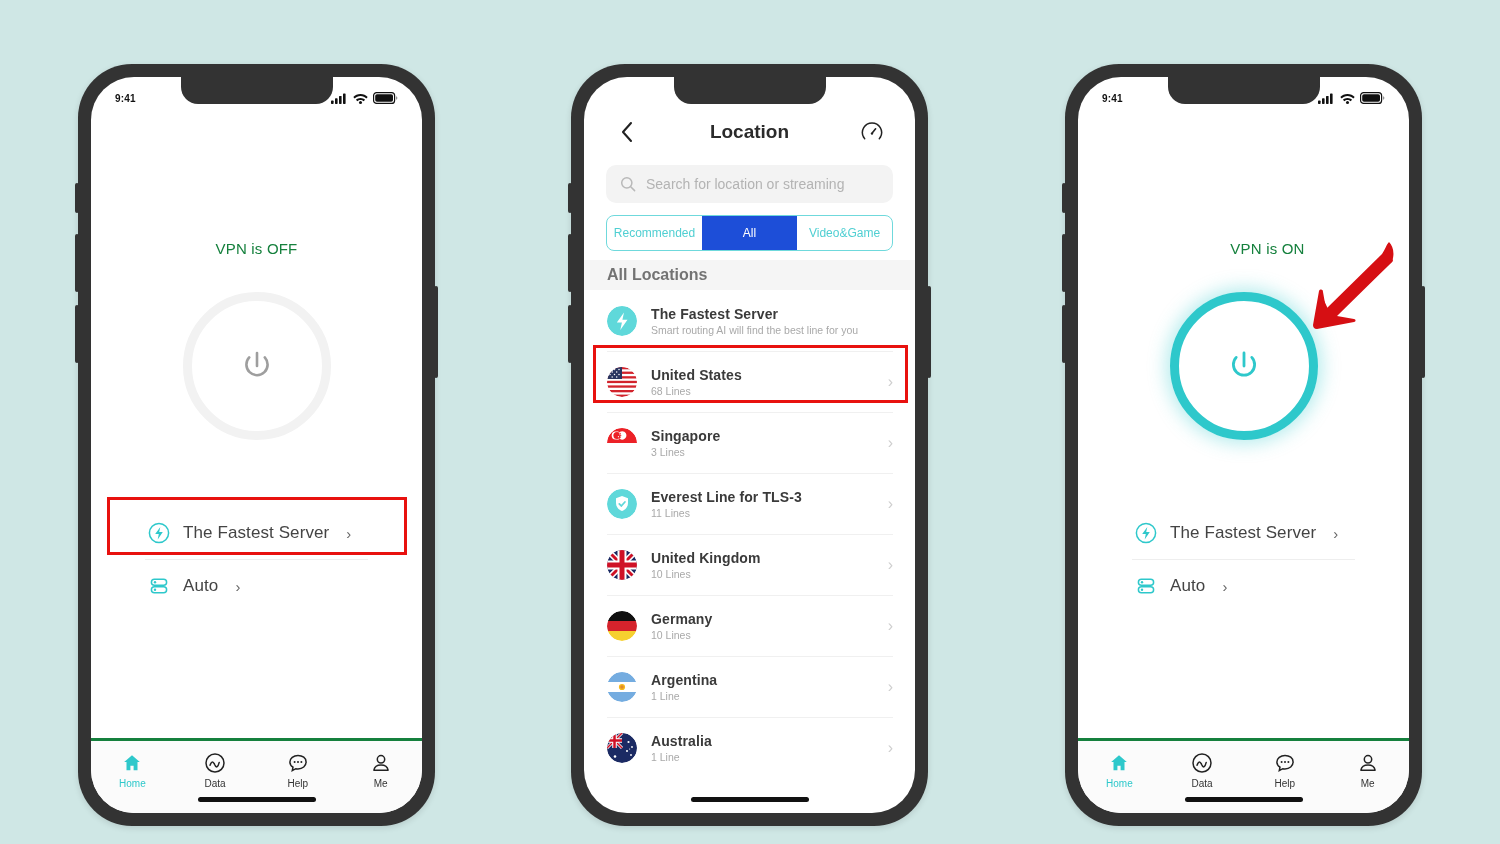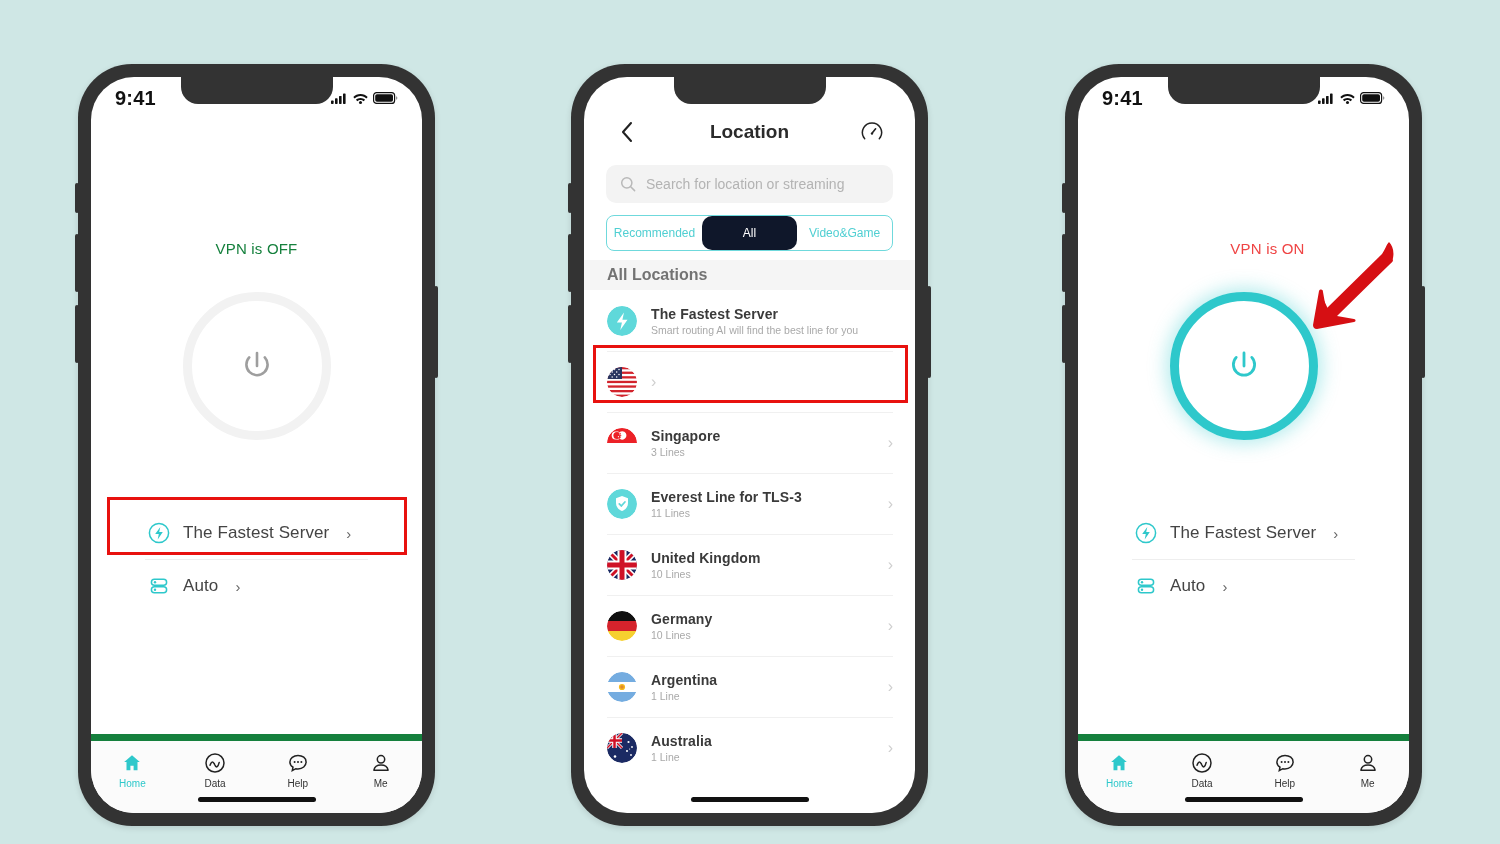--- a/index.html
+++ b/index.html
@@ -57,31 +57,31 @@
     position:absolute;right:-3px;top:222px;width:4px;height:92px;background:#333;border-radius:2px;
   }
 
   
   .statusbar{
     position:absolute;top:0;left:0;right:0;height:42px;
     display:flex;align-items:center;justify-content:space-between;
     padding:0 24px;box-sizing:border-box;
     z-index:20;
   }
-  .status-time{font-size:20px;font-weight:bold;color:#111;letter-spacing:.2px;}
+  .status-time{font-size:10px;font-weight:bold;color:#111;letter-spacing:.2px;}
   .status-right{display:flex;align-items:center;gap:5px;}
 
   
   .home-body{position:absolute;inset:0;display:flex;flex-direction:column;align-items:center;}
   .vpn-status{
     position:absolute;top:163px;left:0;right:0;text-align:center;
     font-size:15px;letter-spacing:.2px;
   }
   .vpn-status.off{color:#15803d;}
-  .vpn-status.on{color:#ef4444;padding-left:48px;}
+  .vpn-status.on{color:#15803d;padding-left:48px;}
 
   .power-wrap{position:absolute;top:215px;left:50%;transform:translateX(-50%);}
   .power-ring{
     width:148px;height:148px;border-radius:50%;
     display:flex;align-items:center;justify-content:center;
     box-sizing:border-box;
   }
   .power-ring.off{border:9px solid #f2f2f2;}
   .power-ring.on{
     border:9px solid #2ec8cb;
@@ -107,21 +107,21 @@
     border:3px solid #e8110f;
     box-sizing:border-box;
     pointer-events:none;
     z-index:25;
   }
 
   
   .tabbar{
     position:absolute;left:0;right:0;bottom:0;height:72px;
     background:#fbfbfb;
-    border-top:7px solid #15803d;
+    border-top:3px solid #15803d;
     display:flex;
   }
   .tabitem{
     flex:1;display:flex;flex-direction:column;align-items:center;justify-content:flex-start;
     padding-top:11px;gap:4px;
   }
   .tablabel{font-size:10px;color:#333;}
   .tabitem.active .tablabel{color:#2ec8cb;}
 
   
@@ -141,21 +141,21 @@
   .search-ph{font-size:14px;color:#b3b3b3;}
 
   .segmented{
     position:absolute;top:138px;left:22px;right:22px;height:34px;
     border:1px solid #6fd9dc;border-radius:8px;overflow:hidden;display:flex;
   }
   .seg{
     flex:1;display:flex;align-items:center;justify-content:center;
     font-size:12px;color:#4fcfd2;cursor:pointer;
   }
-  .seg.active{background:#0f172a;color:#ffffff;border-radius:10px;}
+  .seg.active{background:#1d4ed8;color:#ffffff;}
 
   .section-head{
     position:absolute;top:183px;left:0;right:0;height:30px;
     background:#f5f5f5;display:flex;align-items:center;padding-left:23px;box-sizing:border-box;
   }
   .section-head span{font-size:16px;font-weight:bold;color:#737373;}
 
   .loc-list{position:absolute;top:213px;left:0;right:0;bottom:0;overflow:hidden;}
   .loc-row{
     display:flex;align-items:center;height:61px;padding:0 22px 0 23px;box-sizing:border-box;gap:14px;
@@ -387,20 +387,24 @@
                     <circle cx="9.7" cy="5" r="0.75"></circle>
                     <circle cx="3" cy="7.4" r="0.75"></circle>
                     <circle cx="7.5" cy="7.4" r="0.75"></circle>
                     <circle cx="12" cy="7.4" r="0.75"></circle>
                     <circle cx="5.2" cy="10" r="0.75"></circle>
                     <circle cx="9.7" cy="10" r="0.75"></circle>
                   </g>
                 </g>
               </svg>
           </span>
+          <span class="loc-text">
+            <span class="loc-name">United States</span>
+            <span class="loc-sub">68 Lines</span>
+          </span>
           <span class="loc-chev">›</span>
         </div>
 
         <div class="loc-row">
           <span class="flag">
             <svg width="30" height="30" viewBox="0 0 30 30">
                 <defs>
                   <clipPath id="c2">
                     <circle cx="15" cy="15" r="15"></circle>
                   </clipPath>

